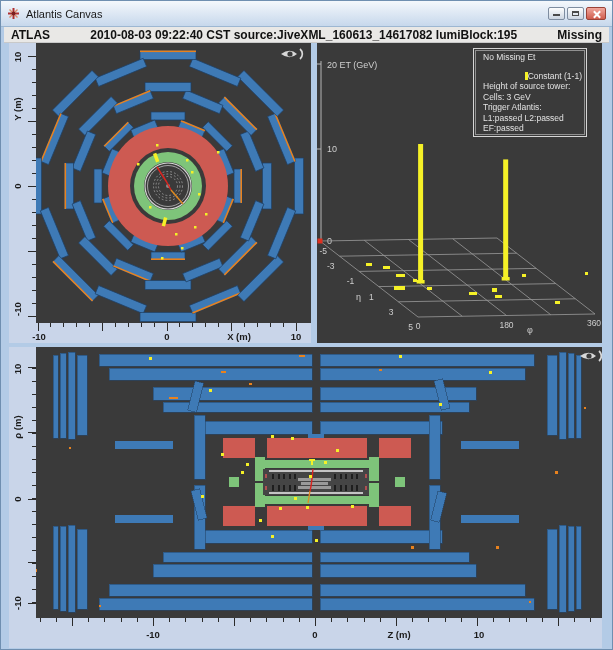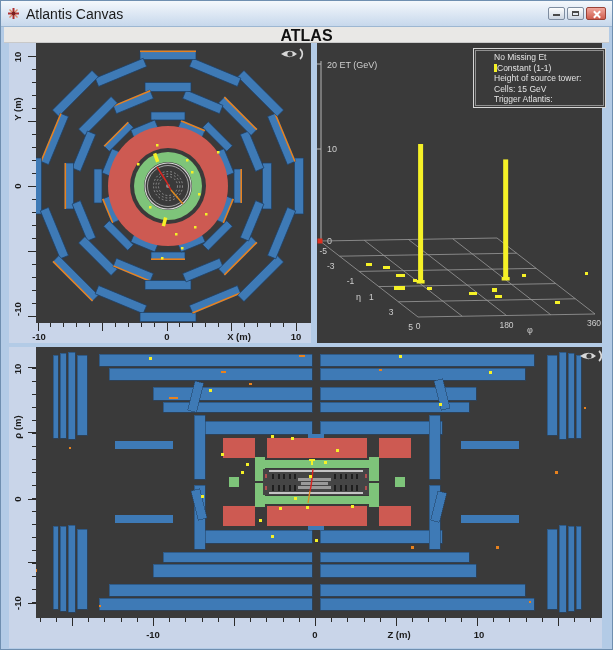--- a/index.html
+++ b/index.html
@@ -2,39 +2,39 @@
 <html><head>
 <meta charset="utf-8">
 <style>
   html,body{margin:0;padding:0;background:#8a8a8a;}
   *{box-sizing:border-box;}
   .window{position:relative;width:613px;height:650px;background:#b3cbe6;border:1px solid #6f8fb0;
           overflow:hidden;font-family:"Liberation Sans",sans-serif;}
   .titlebar{position:absolute;top:0;left:0;right:0;height:26px;
             background:linear-gradient(#f4f8fc,#dbe6f3 55%,#c7d8ec);
             display:flex;align-items:center;gap:6px;padding:0 6px;border-bottom:1px solid #9db7d2;}
-  .titlebar .title{font-size:14px;color:#1a1a1a;text-align:center;}
+  .titlebar .title{font-size:11px;color:#1a1a1a;text-align:center;}
   .winbtns{margin-left:auto;display:flex;gap:2px;}
   .wbtn{width:17px;height:13px;border:1px solid #7e8da0;border-radius:2px;
         background:linear-gradient(#fdfdfd,#ccd6e2);position:relative;cursor:pointer;}
   .wbtn.close{width:20px;background:linear-gradient(#f0a79c,#d05c4d);border-color:#9a4236;}
   .g-min{position:absolute;left:4px;right:4px;bottom:3px;height:2px;background:#4a4a4a;}
   .g-max{position:absolute;left:4px;right:4px;top:3px;bottom:3px;border:1px solid #4a4a4a;border-top-width:2px;}
   .g-close::before,.g-close::after{content:"";position:absolute;left:9px;top:2px;width:2px;height:9px;background:#fff;}
   .g-close::before{transform:rotate(45deg);} .g-close::after{transform:rotate(-45deg);}
   .headerbar{position:absolute;top:26px;left:3px;right:3px;height:16px;background:#e9e8e6;
-             display:flex;align-items:center;font-size:16px;font-weight:bold;color:#111;
-             padding:0 7px;border-bottom:1px solid #c9c9c9;flex-direction:column;}
+             display:flex;align-items:center;font-size:12px;font-weight:bold;color:#111;
+             padding:0 7px;border-bottom:1px solid #c9c9c9;}
   .headerbar .hcenter{flex:1;text-align:center;}
   .canvas{position:absolute;top:42px;left:3px;right:3px;bottom:3px;background:#b3cbe6;}
   .panel{position:absolute;display:block;}
-  .legend{position:absolute;left:469px;top:5px;width:133px;background:#3a3a3a;color:#e3e3e3;
-          font-size:8.5px;line-height:10.5px;padding:3px 4px 2px 20px;
+  .legend{position:absolute;left:469px;top:5px;width:114px;background:#3a3a3a;color:#e3e3e3;
+          font-size:8.5px;line-height:10.5px;padding:3px 4px 2px 9px;
           border:1px solid #d6d6d6;box-shadow:inset 0 0 0 1px #3a3a3a, inset 0 0 0 2px #909090;}
-  .legend .lrow{display:flex;justify-content:flex-start;align-items:center;}
+  .legend .lrow{display:flex;justify-content:flex-end;align-items:center;margin-top:8px;}
   .legend .swatch{display:inline-block;width:3px;height:8px;}
   svg text{font-family:"Liberation Sans",sans-serif;}
 </style>
 </head>
 <body>
 
 <div class="window">
 
   <div class="titlebar">
     <svg width="13" height="13">
@@ -53,20 +53,21 @@
           <div class="g-max"></div>
         </div>
       <div class="wbtn close">
           <div class="g-close"></div>
         </div>
     </div>
   </div>
 
   <div class="headerbar">
     <span>ATLAS</span>
+    <span class="hcenter">2010-08-03 09:22:40 CST source:JiveXML_160613_14617082 lumiBlock:195</span>
     <span>Missing</span>
   </div>
 
   <div class="canvas">
     <svg id="xy-svg" class="panel" style="left:5px;top:0;" width="302" height="300" viewBox="0 0 302 300">
         <rect x="0" y="0" width="27" height="300" fill="#c9d5e9"></rect>
         <rect x="0" y="280" width="302" height="20" fill="#c9d5e9"></rect>
         <rect x="27" y="0" width="275" height="280" fill="#3a3a3a"></rect>
         <g stroke="#2a2a2a" stroke-width="1" shape-rendering="crispEdges">
           <line x1="19" y1="13" x2="27" y2="13"></line>
@@ -598,17 +599,18 @@
         </g>
       </svg>
 
     <div class="legend">
       <div>No Missing Et</div>
       <div class="lrow">
         <span class="swatch" id="legend-swatch" style="background: rgb(245, 241, 39);"></span>
         <span>Constant (1-1)</span>
       </div>
       <div>Height of source tower:</div>
-      <div>Cells: 15 GeV</div>
+      <div>Cells: 3 GeV</div>
       <div>Trigger Atlantis:</div>
+      <div>L1:passed L2:passed EF:passed</div>
     </div>
   </div>
 </div>
 
 </body></html>

